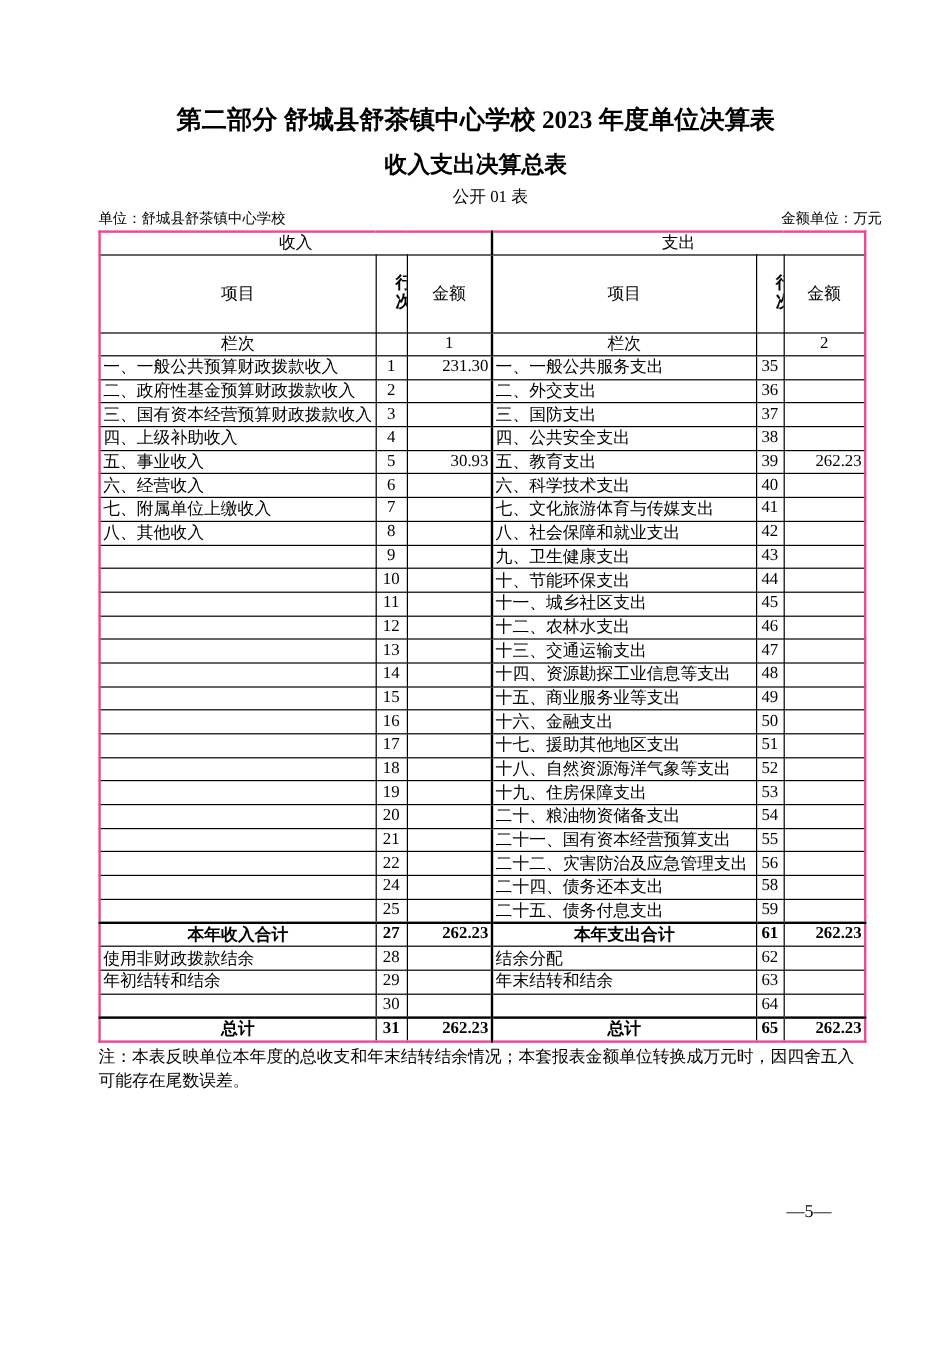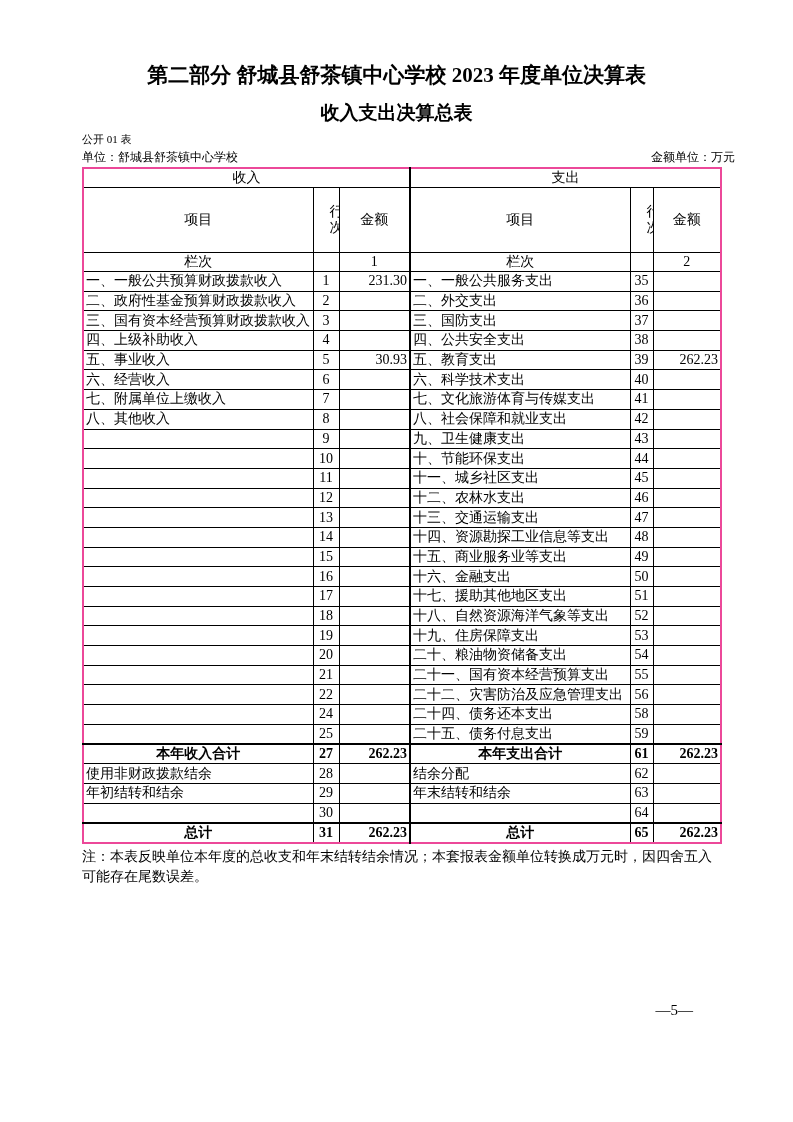--- a/index.html
+++ b/index.html
@@ -3,38 +3,38 @@
 <meta charset="utf-8">
 <style>
   * { margin:0; padding:0; box-sizing:border-box; }
   html,body { background:#ffffff; }
   body {
     width:793px; height:1122px;
     font-family:"Liberation Serif","DejaVu Serif",serif;
     color:#000;
   }
   .page { position:relative; width:793px; height:1122px; overflow:hidden; background:#fff; }
-  .title { padding-top:62px; text-align:center; font-size:21px; font-weight:bold; line-height:27px; }
+  .title { padding-top:87px; text-align:center; font-size:21px; font-weight:bold; line-height:27px; }
   .subtitle { margin-top:11px; text-align:center; font-size:19px; line-height:25px; font-weight:bold; }
   .meta { margin-left:82px; margin-right:58px; }
-  .meta-code { margin-top:6px; text-align:left; font-size:11px; line-height:17px; }
+  .meta-code { margin-top:6px; text-align:center; font-size:14px; line-height:17px; }
   .meta-row { display:flex; justify-content:space-between; font-size:12px; line-height:17px; margin-top:1px; }
   table.budget {
     border-collapse:collapse; table-layout:fixed;
     width:638px; margin:1px 0 0 82px;
     border:2px solid #ec4899;
   }
   .budget th, .budget td {
     border:1px solid #000; font-size:14px; font-weight:normal;
     padding:0 2px; white-space:nowrap; overflow:hidden;
   }
   .budget .divider { border-left:2px solid #000;font-family:Liberation Mono, monospace; }
   tr.banner th { height:19px; text-align:center; }
   tr.cols th { height:40px; text-align:center; }
-  tr.cols th.rowno-h { word-break:break-all; white-space:normal; line-height:16px; padding:16px; }
+  tr.cols th.rowno-h { word-break:break-all; white-space:normal; line-height:16px; padding:16px;font-weight:bold; }
   tr.lanci td { height:18px; text-align:center; }
   .body-row td { height:19.7px; }
   .budget td.item { text-align:left; }
   .budget td.rowno { text-align:center; padding:0; }
   .budget td.amt { text-align:right; }
   tr.total td { font-weight:bold; border-top:2px solid #000; }
   tr.total td.item { text-align:center; }
   .note { margin:3px 0 0 82px; width:638px; font-size:14px; line-height:20px; text-align:left; }
   .pageno { position:absolute; top:1001px; right:100px; font-size:15px; line-height:18px; }
 </style>

